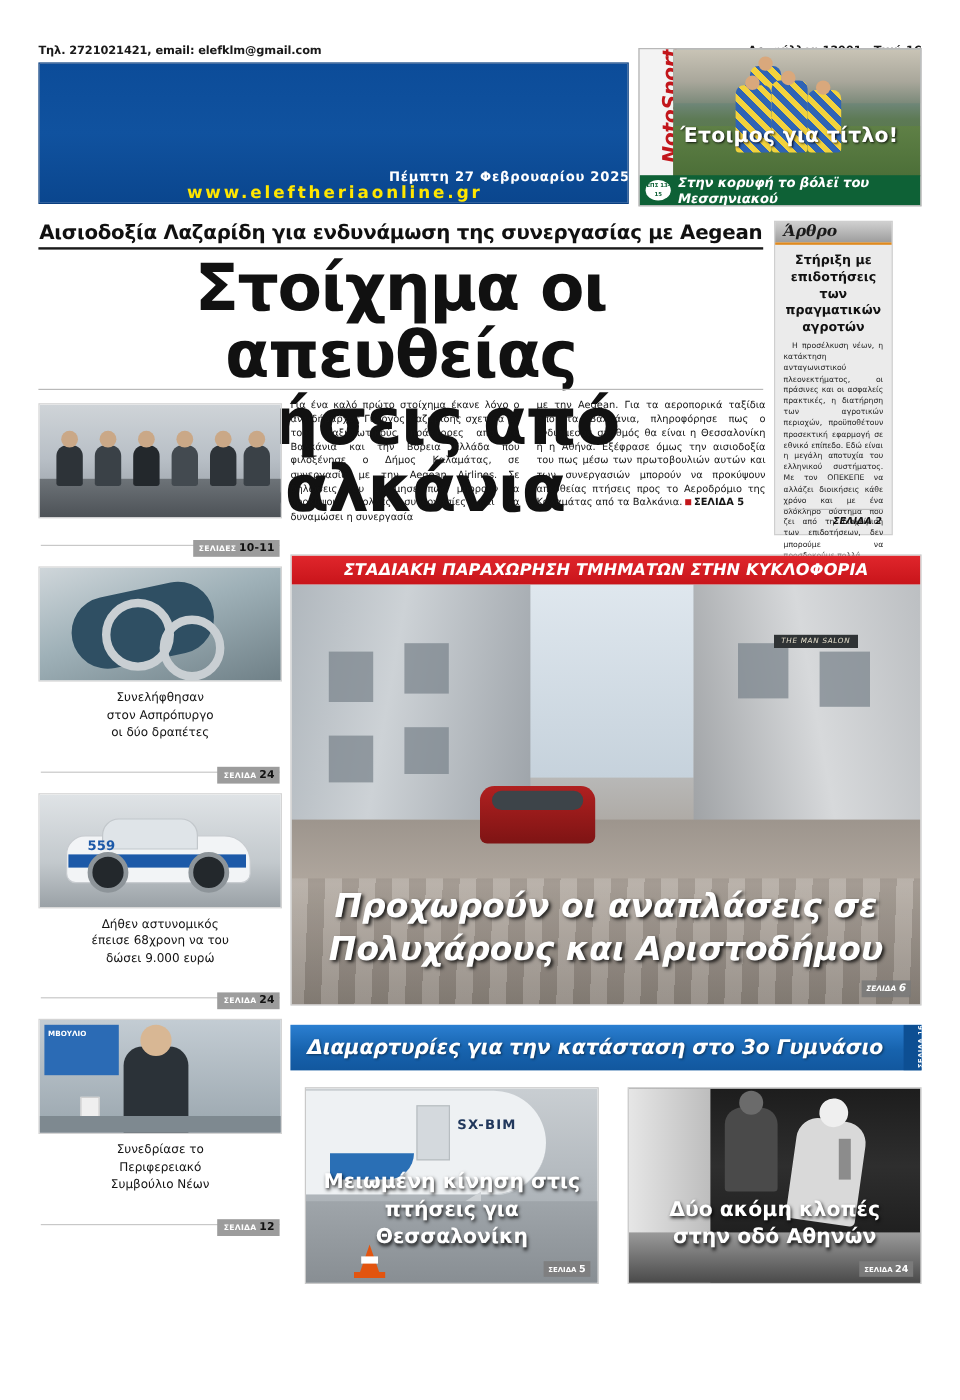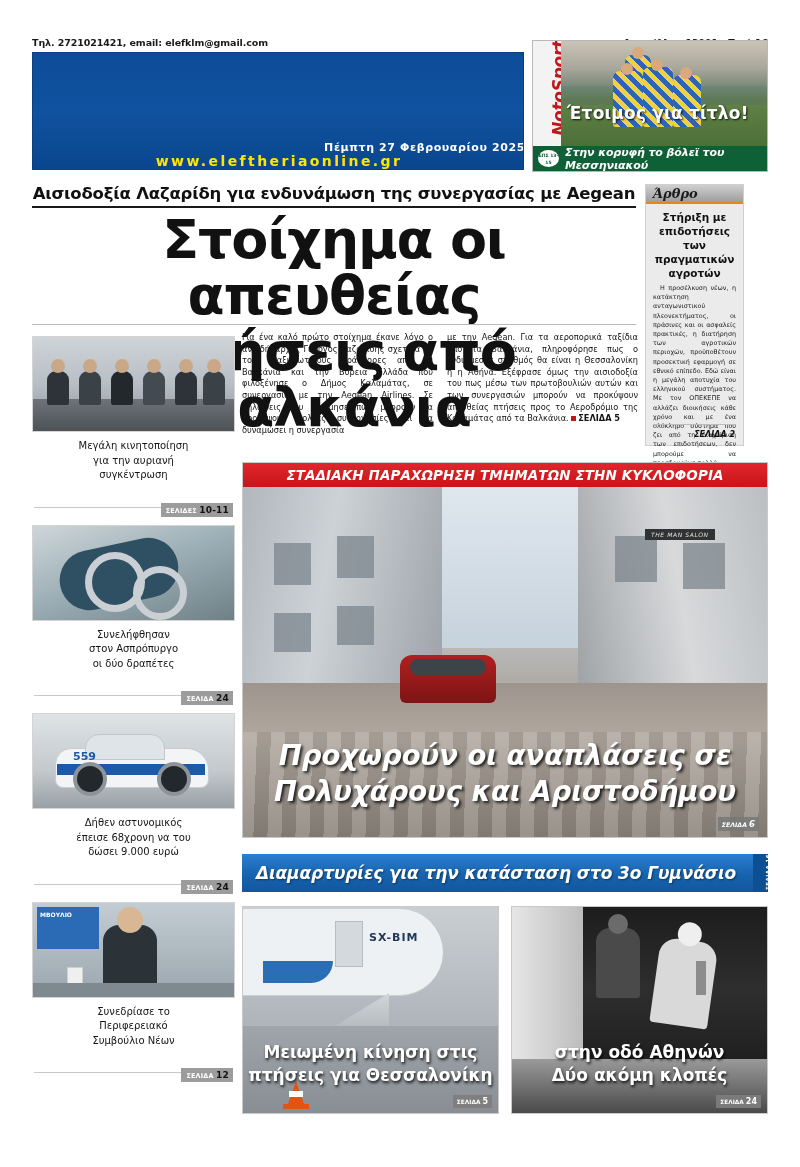--- a/index.html
+++ b/index.html
@@ -517,24 +517,25 @@
     left: 242px;
     top: 906px;
     width: 526px;
     height: 208px;
     display: flex;
     gap: 12px;
   }
   .bphoto {
     position: relative;
     width: 257px;
-    height: 208px;
+    height: 164px;
     border: 1px solid #c9c9c9;
     box-sizing: border-box;
     overflow: hidden;
+    margin-left: 12px;
   }
   .bphoto .overlay {
     position: absolute;
     left: 0;
     bottom: 26px;
     width: 100%;
     text-align: center;
     font-size: 17px;
     line-height: 23px;
     font-weight: bold;
@@ -658,25 +659,20 @@
               <i></i>
             </div>
             <div class="p">
               <i></i>
             </div>
             <div class="p">
               <i></i>
             </div>
         </div>
       </div>
-      <div class="cap">
-        <div>Μεγάλη κινητοποίηση</div>
-        <div>για την αυριανή</div>
-        <div>συγκέντρωση</div>
-      </div>
       <div class="capline">
         <span class="pagetag"><span>ΣΕΛΙΔΕΣ</span> <b>10-11</b></span>
       </div>
     </div>
 
     <div class="teaser">
       <div class="thumb">
         <div class="art-cuffs">
             <div class="hand"></div>
             <div class="ring1"></div>
@@ -801,21 +797,21 @@
         <div class="person2">
             <i></i>
           </div>
         <div class="person">
             <i></i>
           </div>
         <div class="bottle"></div>
         <div class="counter"></div>
       </div>
       <div class="overlay">
+        <div>Δύο ακόμη κλοπές</div>
         <div>στην οδό Αθηνών</div>
-        <div>Δύο ακόμη κλοπές</div>
       </div>
       <div class="pagetag-dark"><span>ΣΕΛΙΔΑ</span> <b>24</b></div>
     </div>
 
   </div>
 
 </div>
 
 </body></html>

